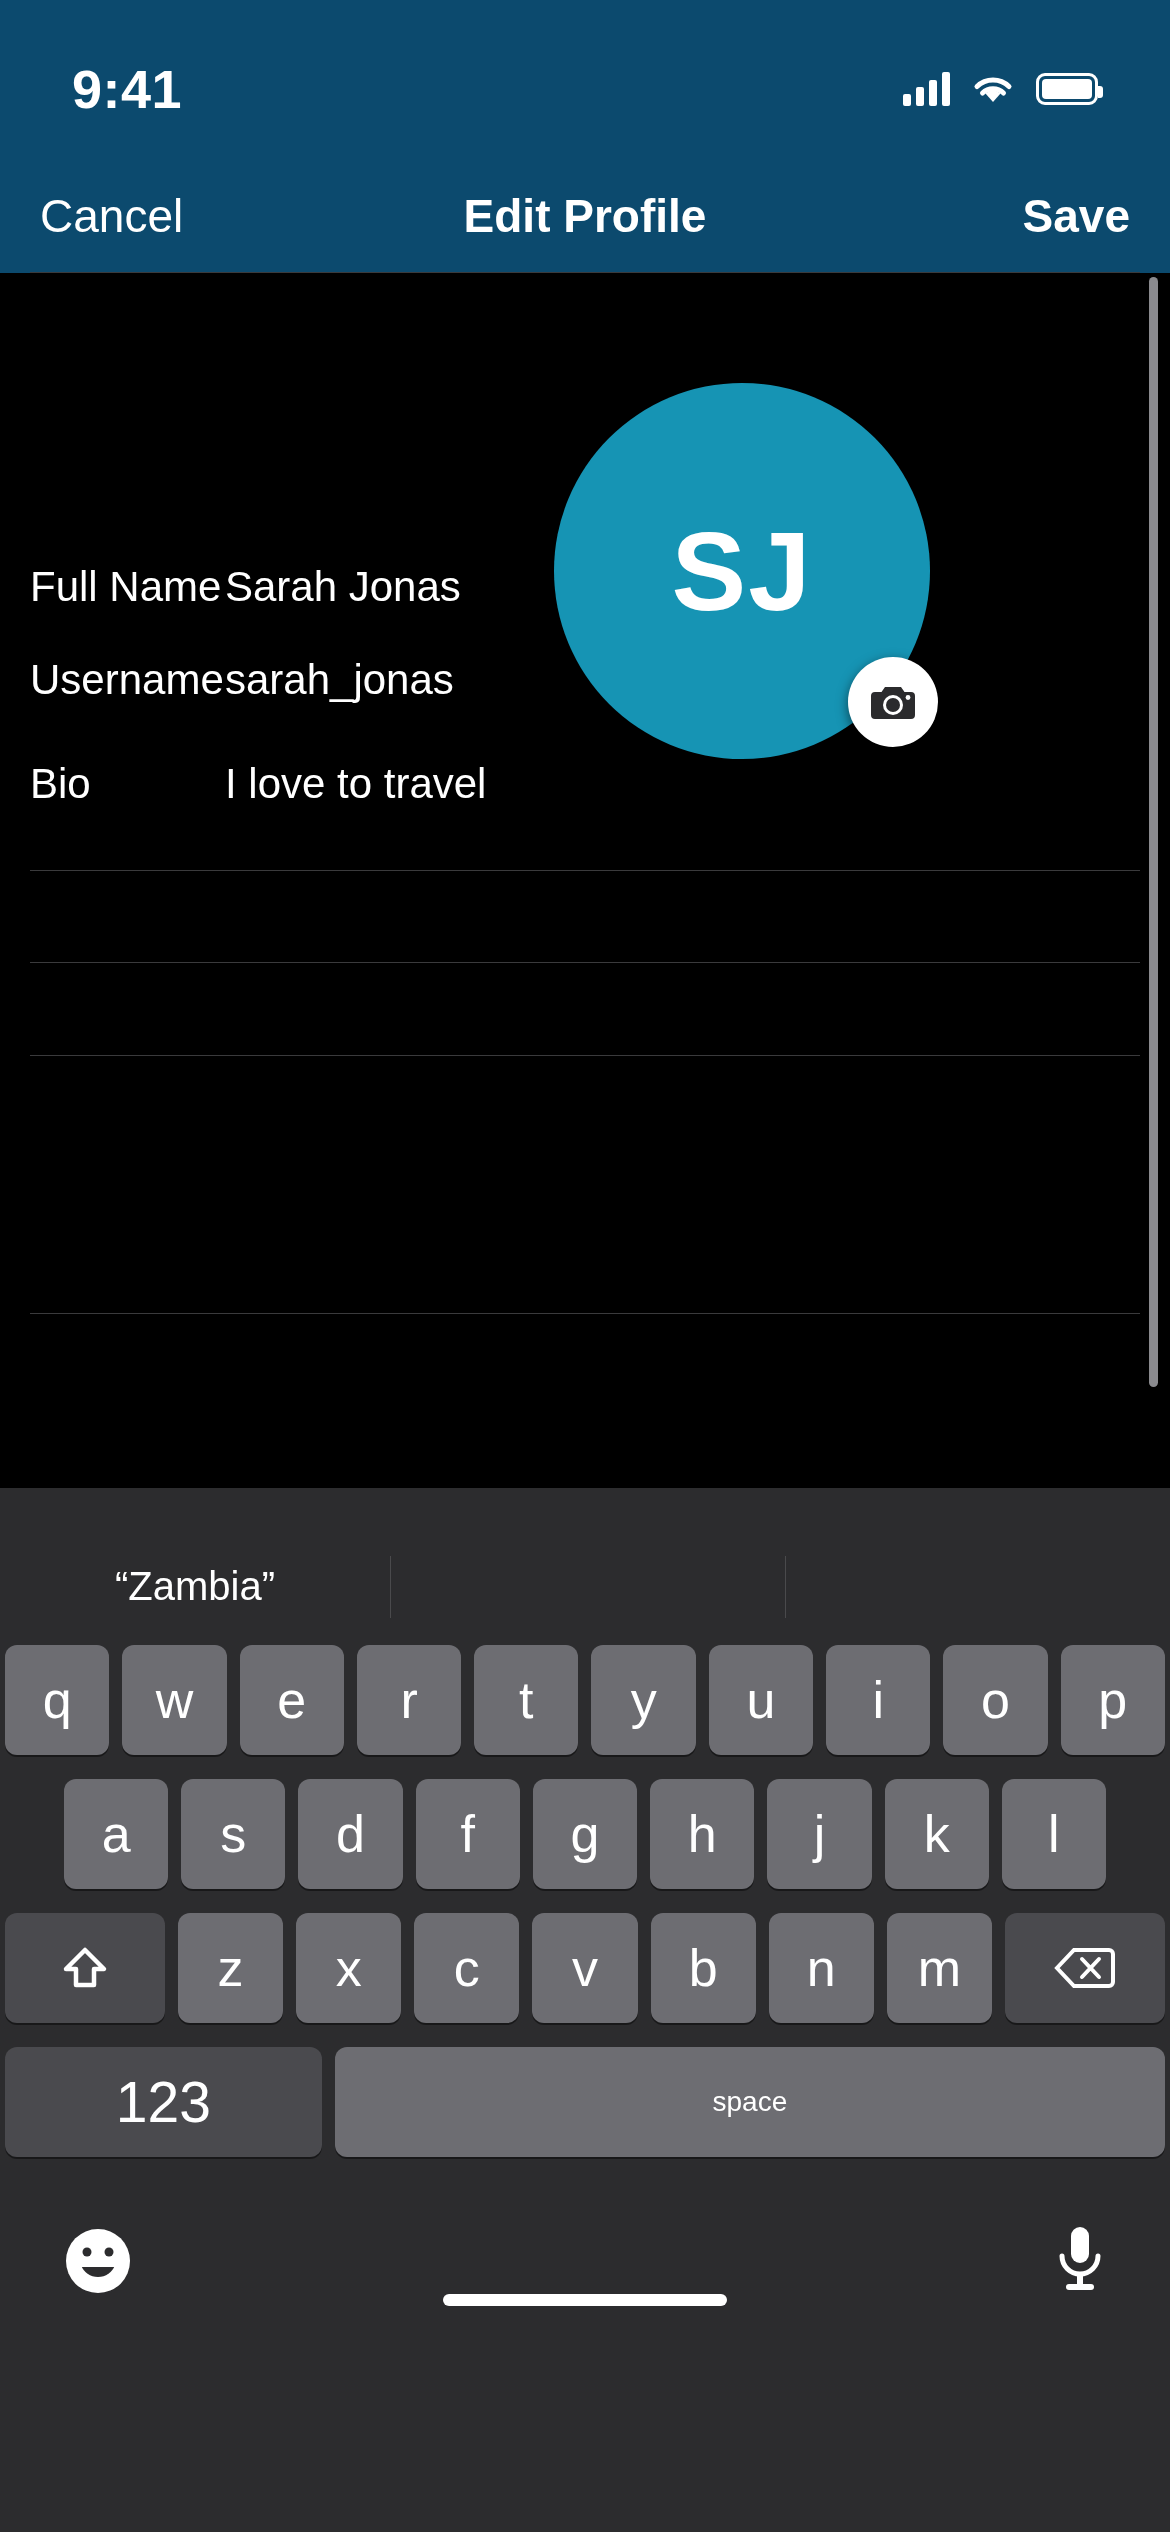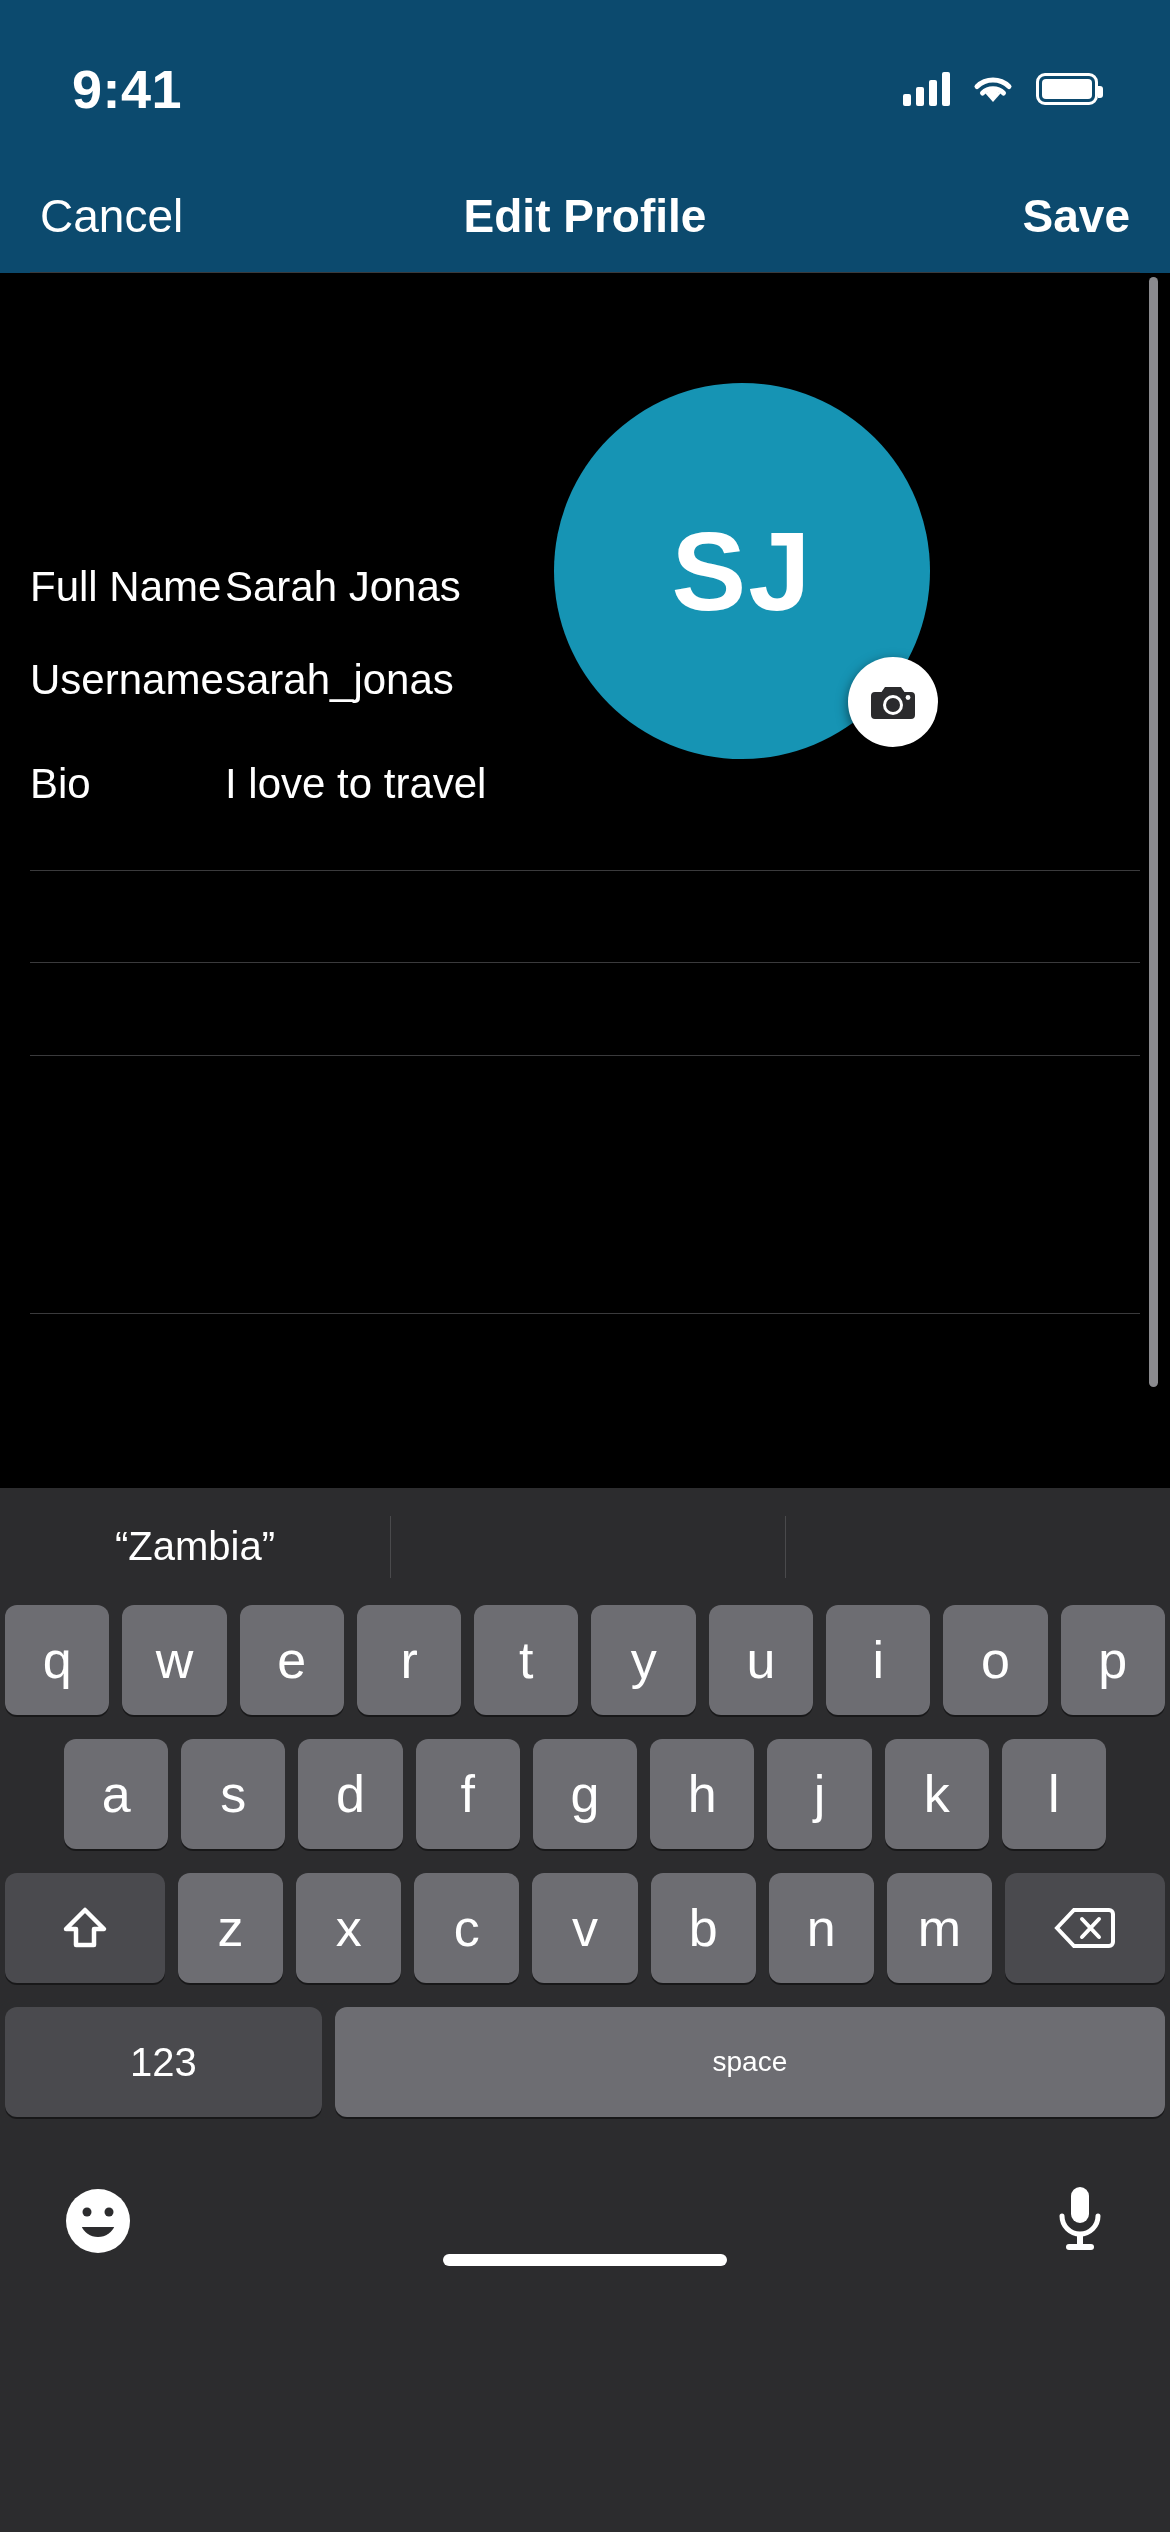--- a/index.html
+++ b/index.html
@@ -97,21 +97,21 @@
     background:#8a8a8e; border-radius:5px;
   }
 
   
   .keyboard {
     position:absolute; top:1488px; left:0; width:1170px; height:1044px;
     background:#2c2c2e;
   }
   .suggest-bar {
     position:relative; width:1170px; height:117px;
-    display:flex; align-items:center;
+    display:flex; align-items:center;margin-top:40px;
   }
   .suggest-cell {
     flex:1; height:117px; display:flex; align-items:center; justify-content:center;
     color:#fff; font-size:40px;
   }
   .sugg-div {
     position:absolute; top:28px; width:1px; height:62px; background:#4a4a4c;
   }
   .sugg-div.d1 { left:390px; }
   .sugg-div.d2 { left:785px; }
@@ -125,21 +125,21 @@
   .key {
     flex:1; height:110px; border-radius:12px;
     background:#6d6d72;
     display:flex; align-items:center; justify-content:center;
     color:#fff; font-size:52px; font-weight:400;
     box-shadow:0 2px 0 rgba(0,0,0,0.45);
   }
   .key.dark { background:#4a4a4e; }
   .key.wide15 { flex:1.52; }
   .key.space { flex:5.4; font-size:28px; }
-  .key.side123 { flex:2.06; font-size:40px; }
+  .key.side123 { flex:2.06; font-size:57px; }
   .key.ret { flex:2.06; font-size:42px; }
 
   .botrow {
     position:relative; width:1170px; height:135px; margin-top:36px;
     display:flex; align-items:center; justify-content:space-between;
     padding:0 62px;
   }
   .home-ind {
     position:absolute; bottom:22px; left:50%; transform:translateX(-50%);
     width:284px; height:12px; background:#fff; border-radius:7px;

